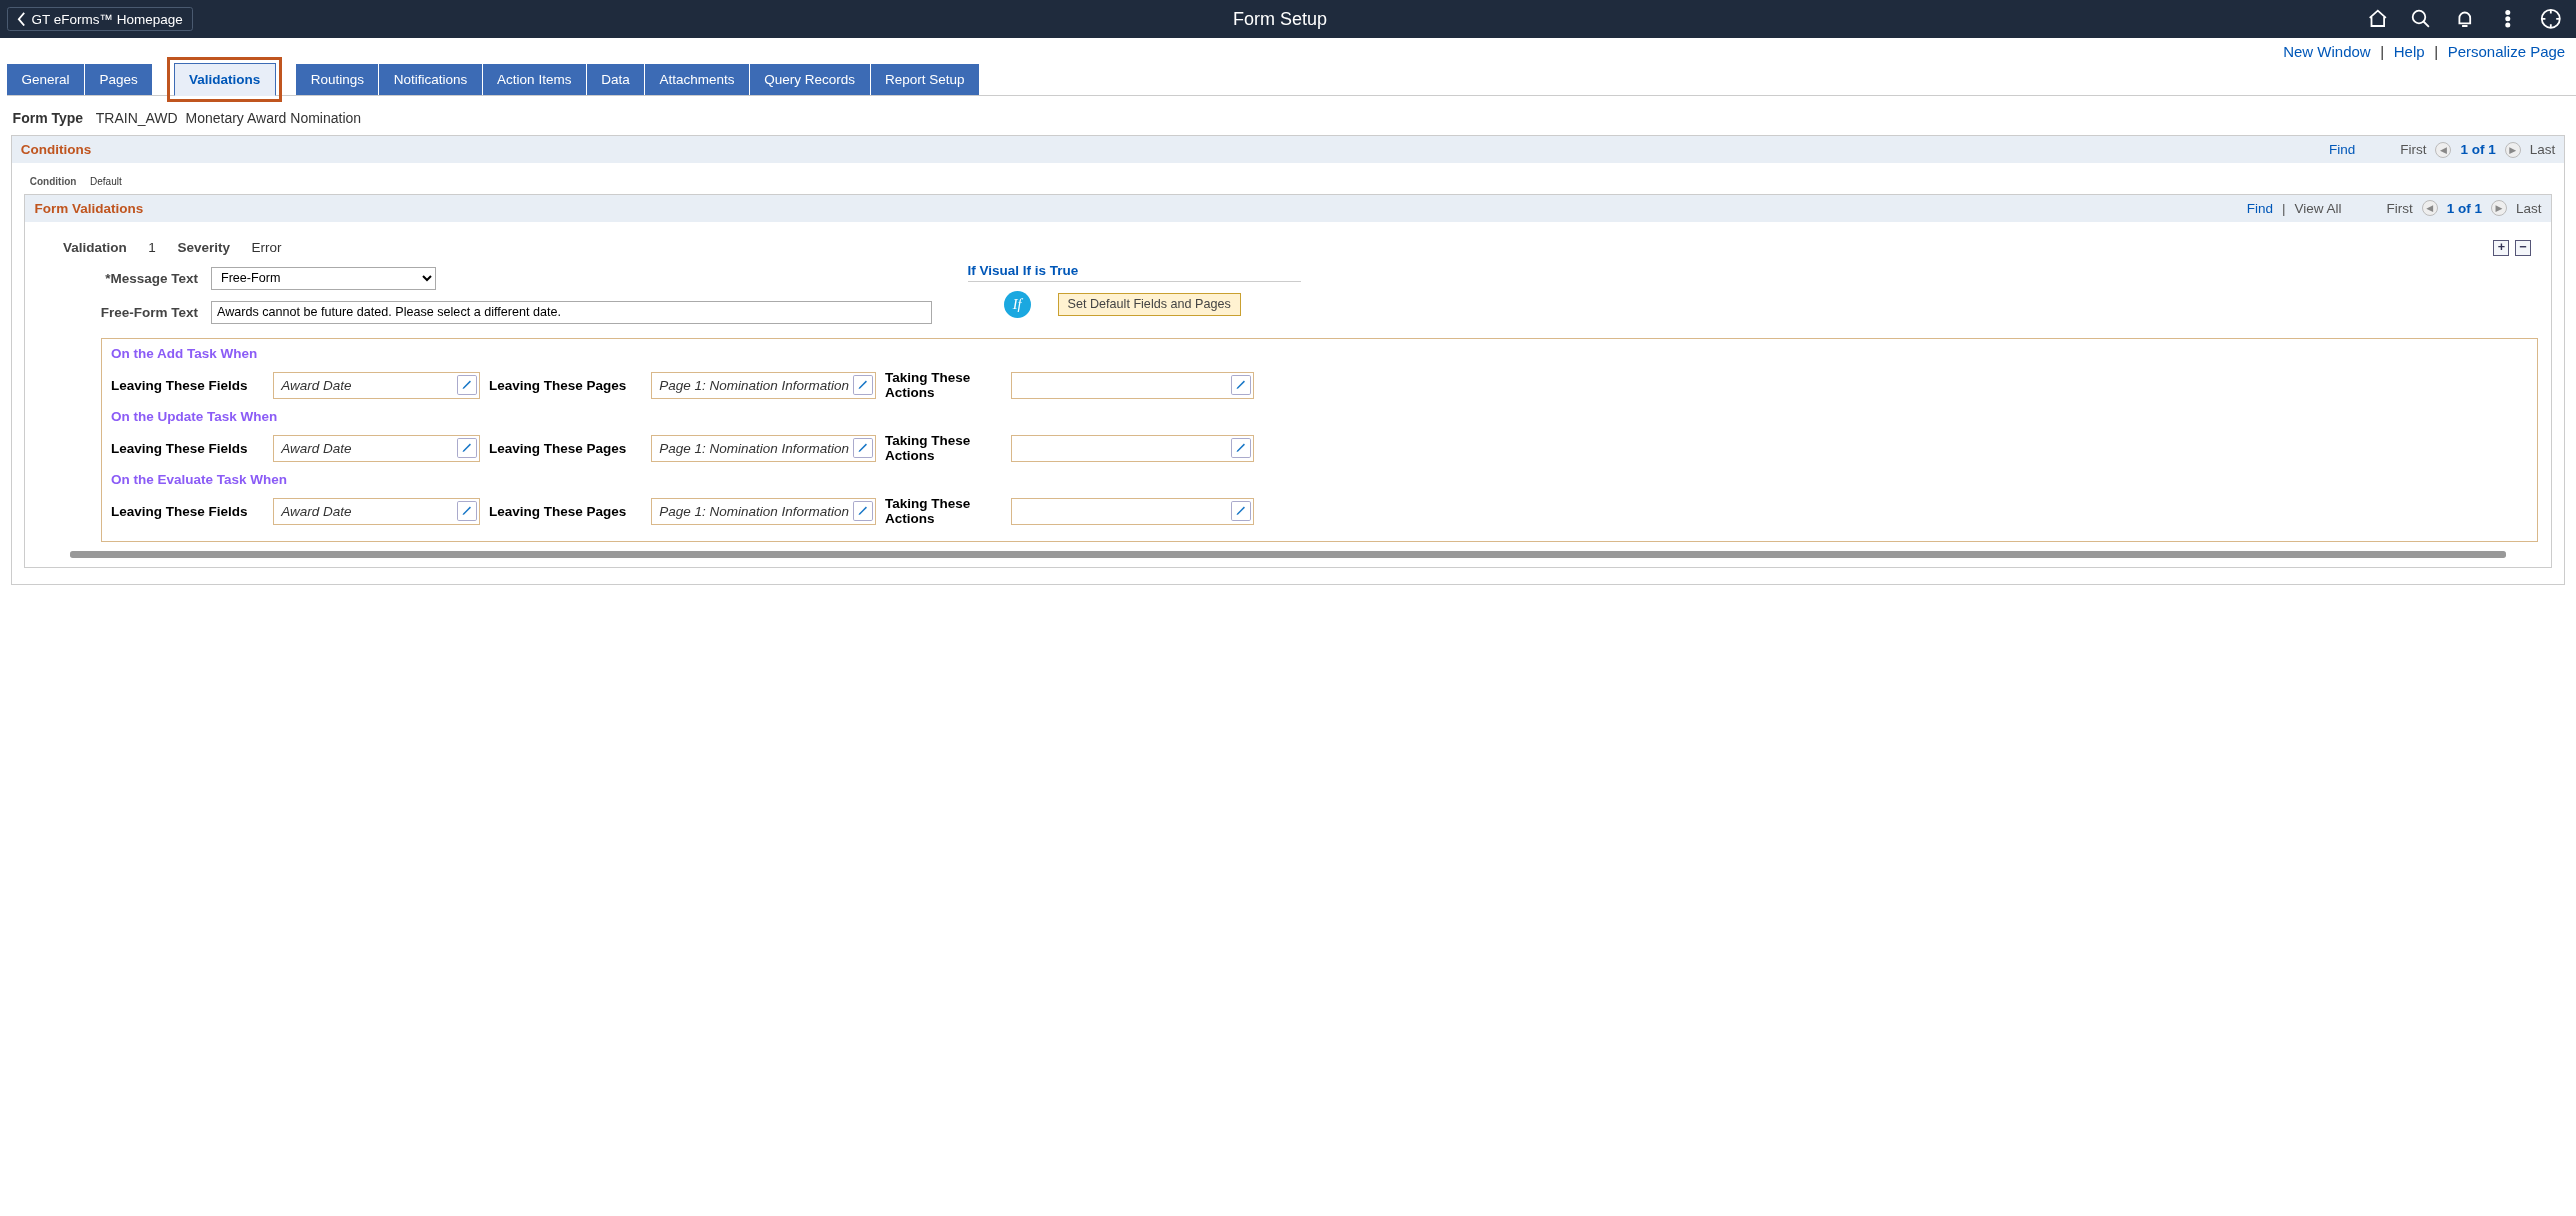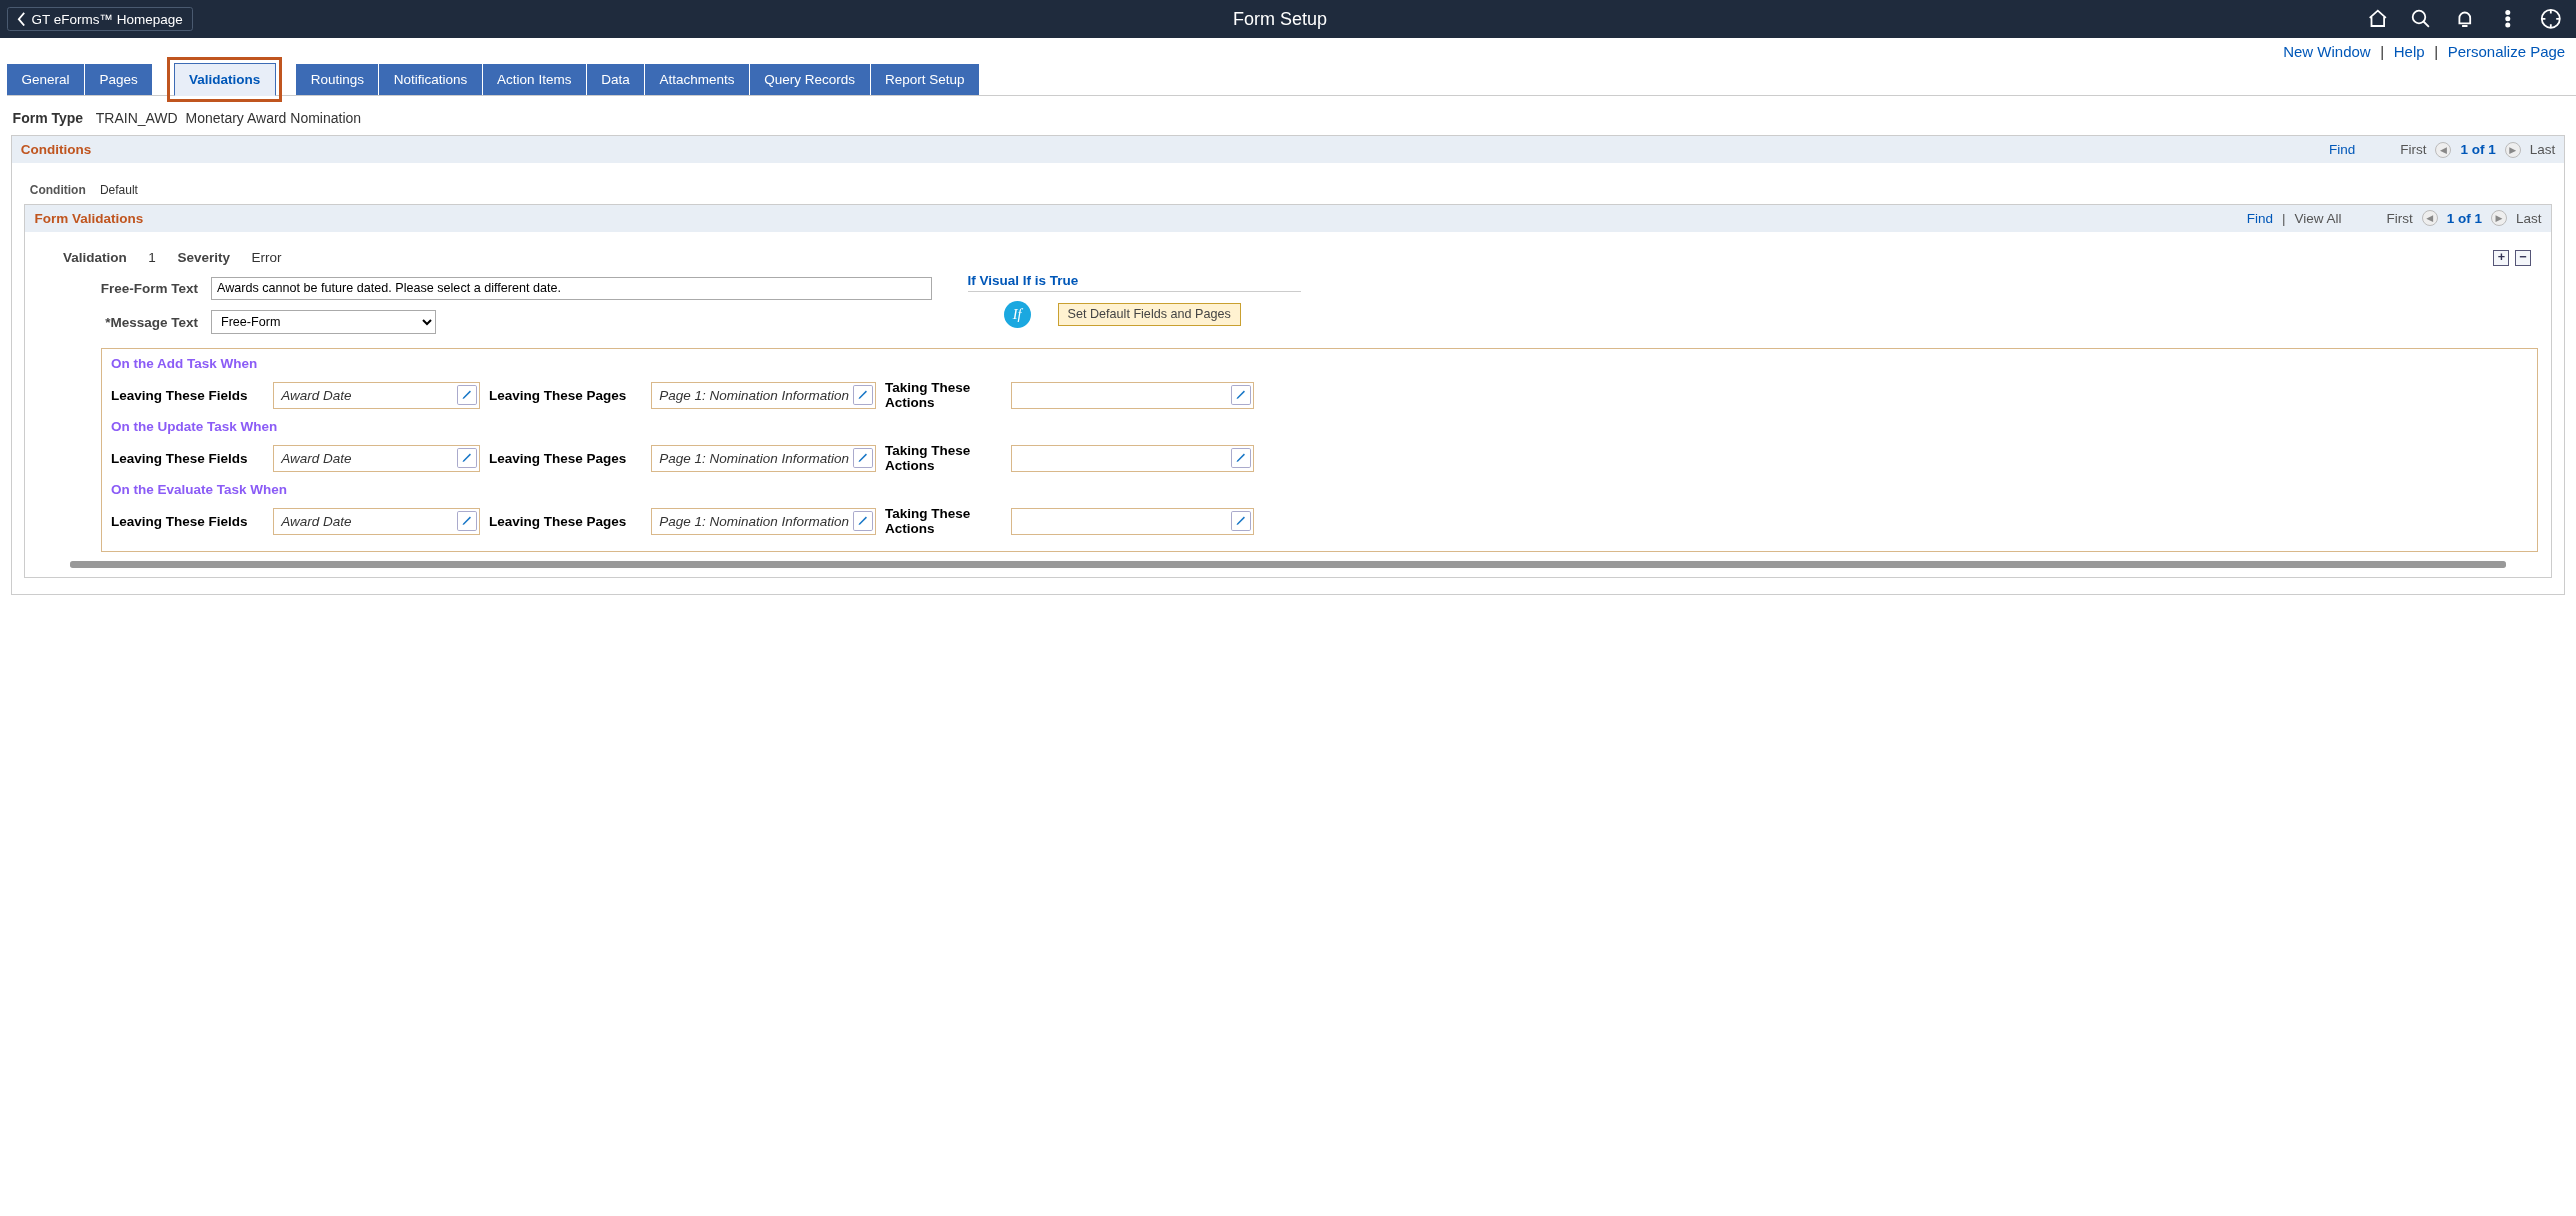--- a/index.html
+++ b/index.html
@@ -33,21 +33,21 @@
   .groupbox { border: 0.9px solid #ccc; margin-bottom: 7.2px; }
   .grouphead { background: #e8eef5; padding: 5.4px 9px; display: flex; align-items: center; font-size: 13.5px; }
   .grouphead .gtitle { color: #c0551f; font-weight: bold; }
   .grouphead .spacer { flex: 1; }
   .grouphead a { color: #0057b8; text-decoration: none; cursor: pointer; }
   .grouphead .navset { display: flex; align-items: center; gap: 9px; color: #555; }
   .grouphead .navset .nofn { color: #0057b8; font-weight: bold; }
   .arrow-circ { width: 16px; height: 16px; border-radius: 50%; background: #eee; border: 0.9px solid #bbb; display: inline-flex; align-items: center; justify-content: center; font-size: 9px; color: #888; cursor: pointer; }
 
   .groupbody { padding: 9px 12.6px; }
-  .cond-row { font-size: 12px; padding: 3.6px 0 7.2px 5.4px; margin-top: 7px; }
+  .cond-row { font-size: 10px; padding: 3.6px 0 7.2px 5.4px; }
   .cond-row .lbl { font-weight: bold; margin-right: 10.8px; color:#555; }
 
   .val-row { display: flex; align-items: center; gap: 21.6px; padding: 9px 0 3.6px 25px; font-size: 13.5px; }
   .val-row .lbl { font-weight: bold; color:#444; }
   .row-icons { margin-left: auto; display: flex; gap: 5.4px; padding-right: 7.2px; }
   .sqbtn { width: 16px; height: 16px; border: 0.9px solid #557; display: inline-flex; align-items: center; justify-content: center; font-size: 12.6px; color: #335; cursor: pointer; background:#f4f6fa; font-weight:bold; line-height:1; }
 
   .field-row { display: flex; align-items: center; gap: 12.6px; padding: 3.6px 0 1.8px 54px; font-size: 13.5px; }
   .field-row .flabel { font-weight: bold; color: #444; text-align: right; width: 108px; }
   .sel { border: 0.9px solid #aaa; padding: 2.7px 5.4px; font-size: 12.6px; width: 225px; background:#fff; }
@@ -183,28 +183,28 @@
             <span>Error</span>
             <div class="row-icons">
               <span class="sqbtn">+</span>
               <span class="sqbtn">−</span>
             </div>
           </div>
 
           <div class="showval-wrap">
             <div class="showval-left">
               <div class="field-row" style="padding-left:9px;">
-                <span class="flabel">Free-Form Text</span>
-                <input class="txt" value="Awards cannot be future dated. Please select a different date." style="">
-              </div>
-              <div class="field-row" style="padding-left:9px;">
                 <span class="flabel">*Message Text</span>
                 <select class="sel">
                   <option>Free-Form</option>
                 </select>
+              </div>
+              <div class="field-row" style="padding-left:9px;">
+                <span class="flabel">Free-Form Text</span>
+                <input class="txt" value="Awards cannot be future dated. Please select a different date." style="">
               </div>
             </div>
             <div class="showval-right">
               <div class="slabel" style="color:#0057b8;font-weight:bold;font-size:13.5px;border-bottom:0.9px solid #ccc; width:333px; padding-bottom:2.7px;">If Visual If is True</div>
               <div class="if-col">
                 <span class="if-icon">If</span>
                 <button class="defbtn">Set Default Fields and Pages</button>
               </div>
             </div>
           </div>

